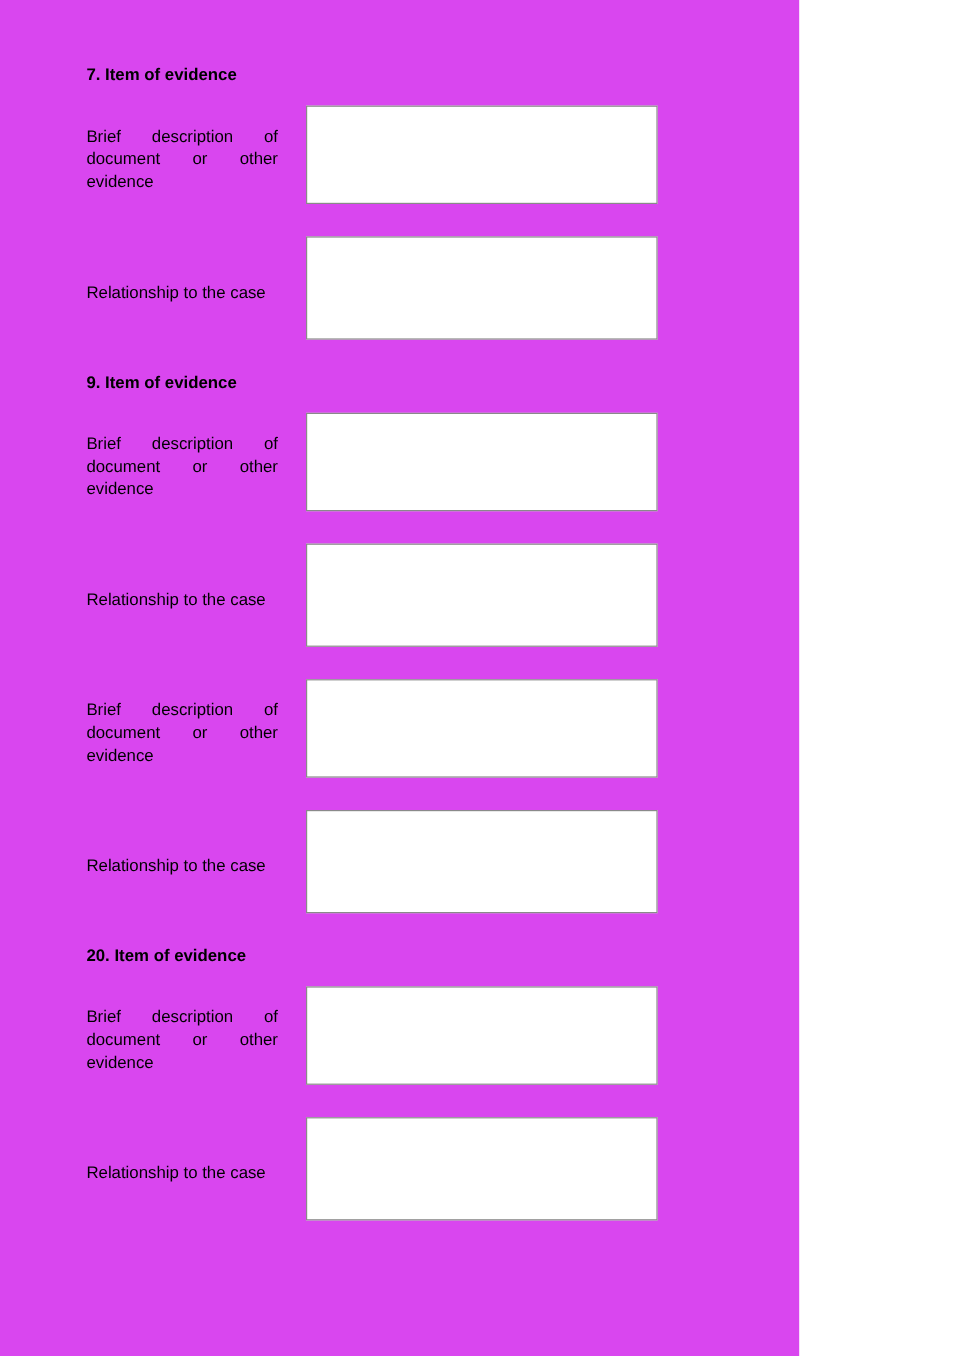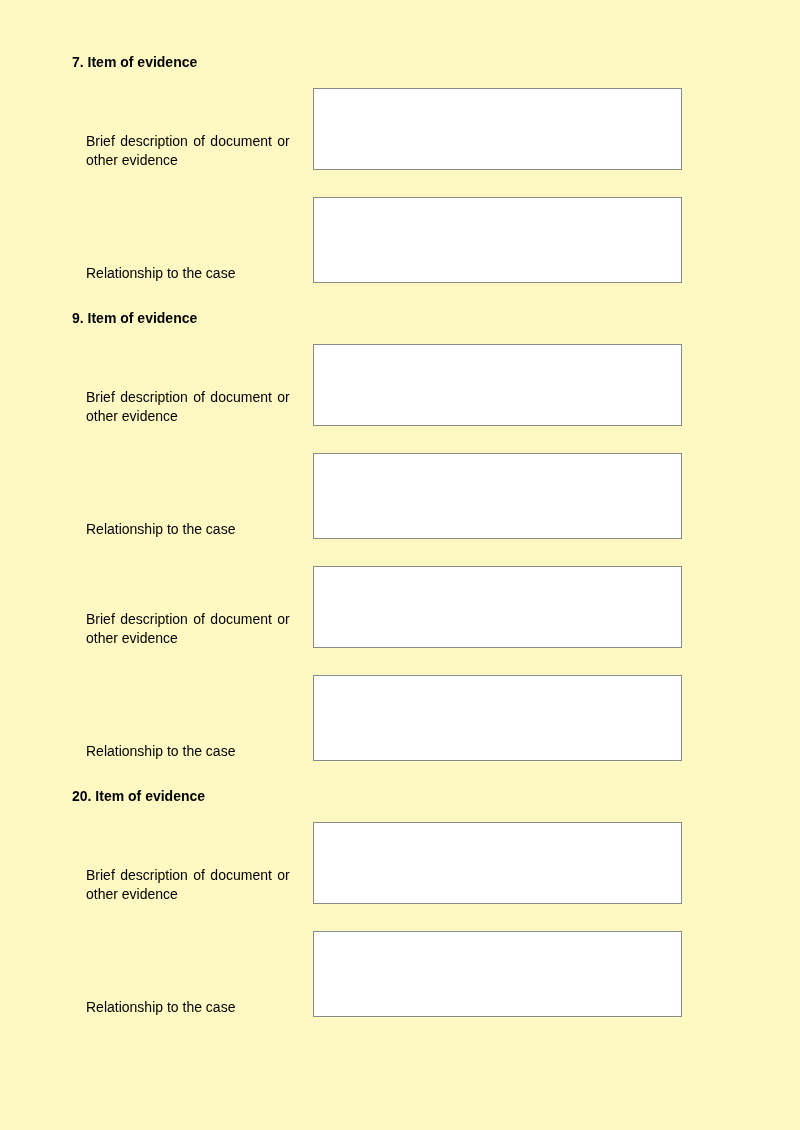--- a/index.html
+++ b/index.html
@@ -3,39 +3,38 @@
 <meta charset="utf-8">
 <style>
   * { margin: 0; padding: 0; box-sizing: border-box; }
   html, body {
     width: 800px;
     background: #ffffff;
     font-family: "Liberation Sans", sans-serif;
     color: #000000;
   }
   .page {
-    width: 800px;
+    width: 666px;
     height: 1130px;
     padding: 54px 118px 0 72px;
-    background: #fef9c3;
+    background: #d946ef;
   }
   .section {
     margin-bottom: 7px;
   }
   .section-heading {
     font-size: 14px;
     font-weight: bold;
     line-height: 16px;
     margin-bottom: 18px;
   }
   .field-row {
     display: flex;
-    align-items: flex-end;
+    align-items: center;
     margin-bottom: 27px;
-    margin-left: 14px;
   }
   .field-label {
     width: 218px;
     margin-right: 23px;
     padding-top: 6px;
     font-size: 14px;
     line-height: 19px;
     text-align: justify;
   }
   .field-label.single-line {

